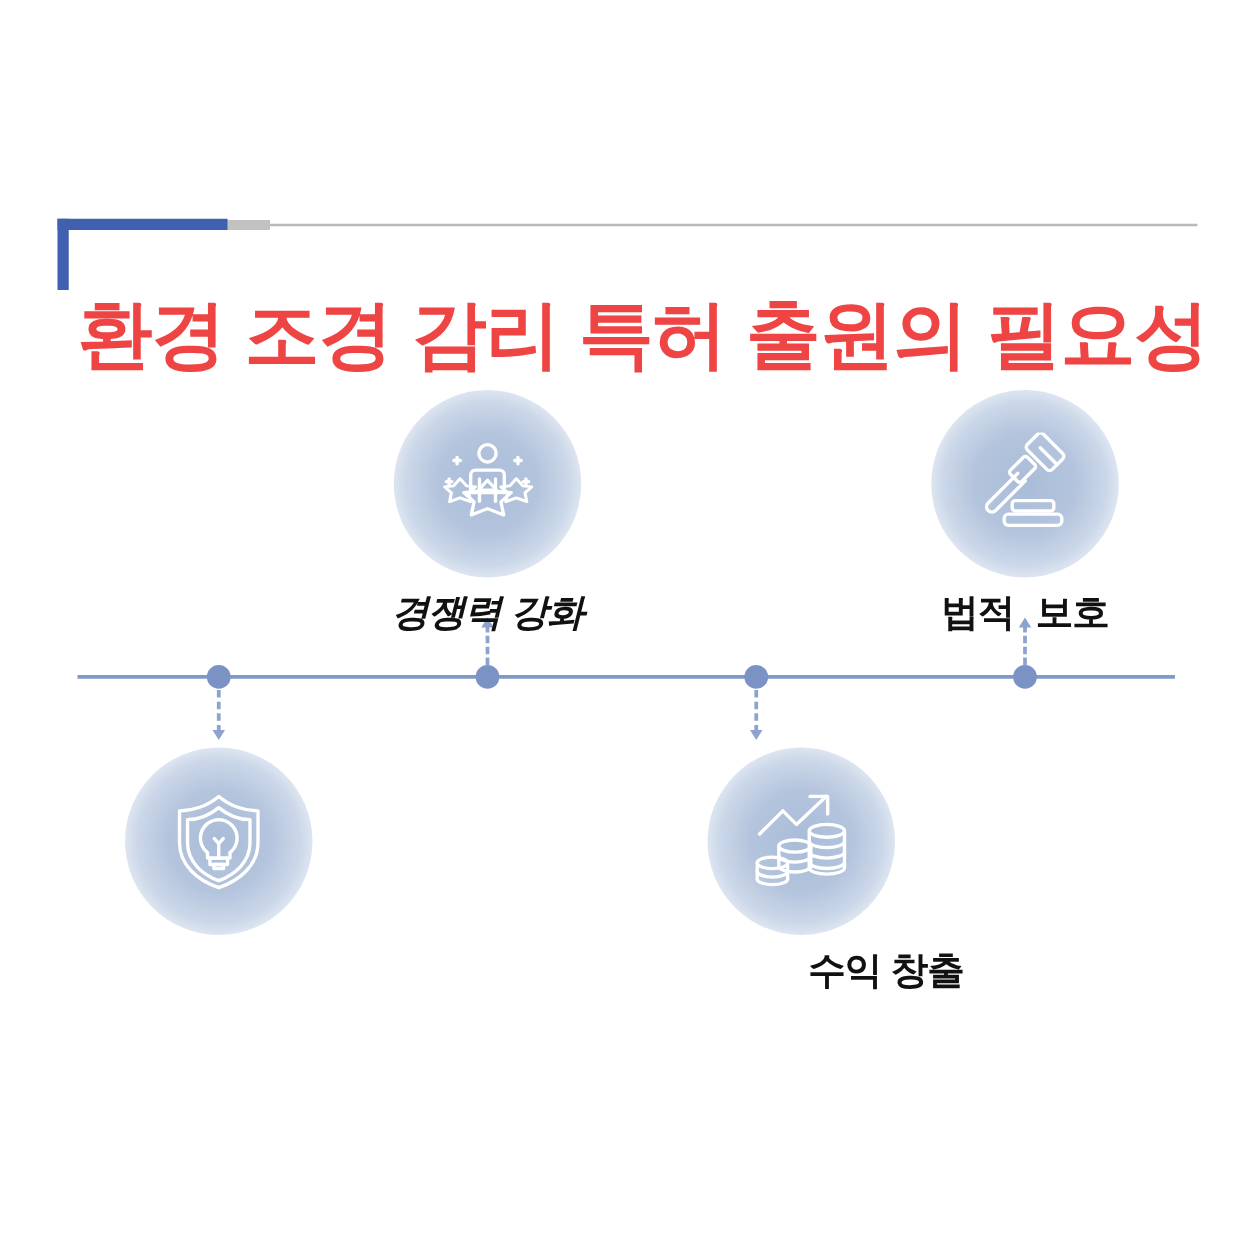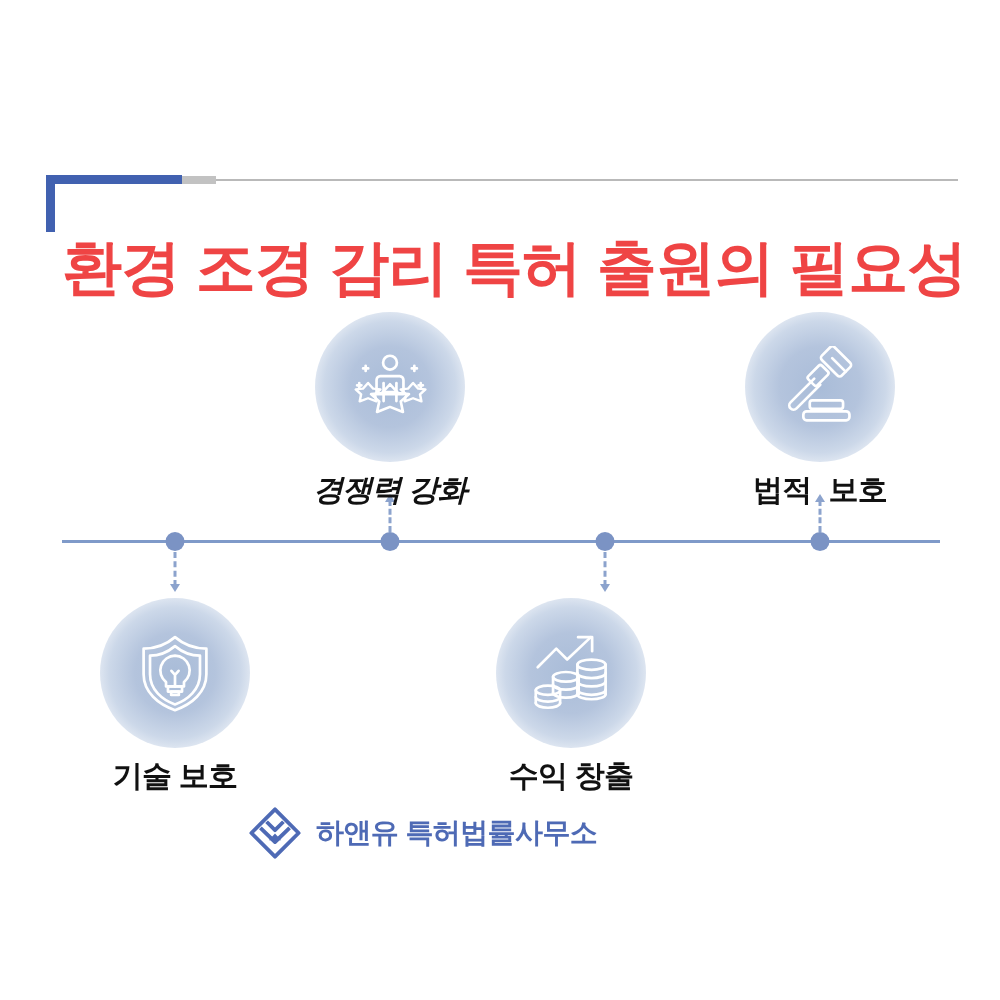--- a/index.html
+++ b/index.html
@@ -260,24 +260,23 @@
         <g fill="none" stroke="#ffffff" stroke-width="2.1" stroke-linejoin="round" stroke-linecap="round">
           <path d="M32 4 C25 10 15.5 13 7.5 13 v20 C7.5 47 19 56.5 32 61 C45 56.5 56.5 47 56.5 33 V13 C48.5 13 39 10 32 4 Z"></path>
           <path d="M32 11 C26 16 18.5 18.5 12.5 18.5 v14.5 C12.5 45 22 53 32 56.6 C42 53 51.5 45 51.5 33 V18.5 C45.5 18.5 38 16 32 11 Z"></path>
           <path d="M32 18.5 a11.5 11.5 0 0 0 -7 20.6 v3.4 h14 v-3.4 A11.5 11.5 0 0 0 32 18.5 Z"></path>
           <path d="M26.5 42.5 h11 v4 h-11 z"></path>
           <path d="M29 46.5 h6 v2.6 h-6 z"></path>
           <path d="M32 42.5 v-9 M32 33.5 l-2.8 -3.2 M32 33.5 l2.8 -3.2"></path>
         </g>
       </svg>
     </div>
-    <div class="item-label">기술 보호</div>
-  </div>
-
-  <div class="item bottom" style="left:571px; top:598px;">
+  </div>
+
+  <div class="item bottom" style="left:641px; top:598px;text-align:right;">
     <div class="icon-wrap">
       <svg viewBox="0 0 64 64" aria-hidden="true">
         <g fill="none" stroke="#ffffff" stroke-width="2.1" stroke-linejoin="round" stroke-linecap="round">
           <path d="M6 27.5 L20.5 13 L29 21.5 L47.5 4"></path>
           <path d="M37.5 4 h11 v11"></path>
           <ellipse cx="48" cy="25.5" rx="11" ry="4"></ellipse>
           <path d="M37 25.5 v23 M59 25.5 v23"></path>
           <path d="M37 32 a11 4 0 0 0 22 0 M37 38.5 a11 4 0 0 0 22 0 M37 45 a11 4 0 0 0 22 0"></path>
           <path d="M37 48.5 a11 4 0 0 0 22 0"></path>
           <ellipse cx="28" cy="35" rx="10" ry="3.8"></ellipse>
@@ -285,27 +284,14 @@
           <path d="M18 41.2 a10 3.8 0 0 0 20 0 M18 47.4 a10 3.8 0 0 0 20 0"></path>
           <ellipse cx="14" cy="45.5" rx="9.5" ry="3.6"></ellipse>
           <path d="M4.5 45.5 v10 M23.5 45.5 v10"></path>
           <path d="M4.5 50.8 a9.5 3.6 0 0 0 19 0 M4.5 55.5 a9.5 3.6 0 0 0 19 0"></path>
         </g>
       </svg>
     </div>
     <div class="item-label">수익 창출</div>
   </div>
 
-  <div class="footer-logo">
-    <span>
-      <svg class="footer-mark" viewBox="0 0 48 48" aria-hidden="true">
-        <g fill="none" stroke="#4e6ab5" stroke-width="3.4" stroke-linejoin="round">
-          <path d="M24 3 L45 24 L24 45 L3 24 Z"></path>
-          <path d="M11 19.5 L24 32 L37 19.5"></path>
-          <path d="M16.5 14 L24 21.5 L31.5 14"></path>
-        </g>
-        <path d="M18.5 30.5 L29.5 30.5 L24 24.5 Z" fill="#4e6ab5"></path>
-      </svg>
-    </span>
-    <span class="footer-text">하앤유 특허법률사무소</span>
-  </div>
 
 </div>
 
 </body></html>

